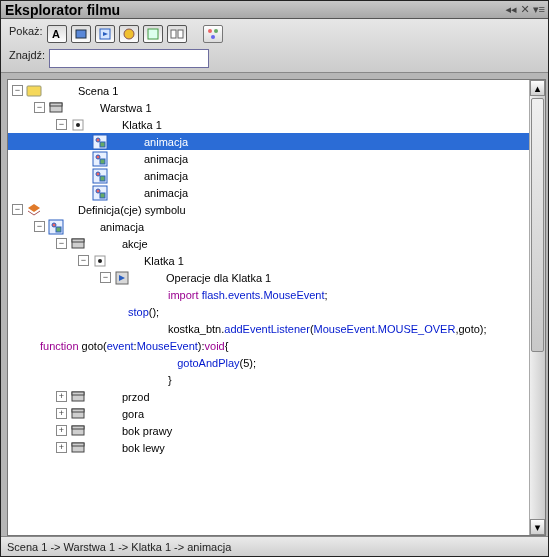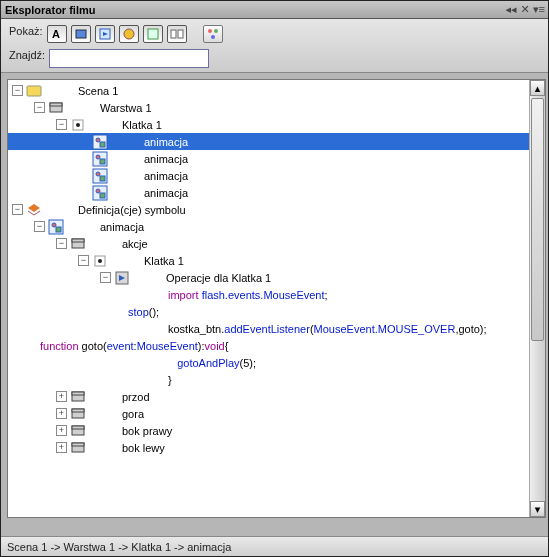--- a/index.html
+++ b/index.html
@@ -1,19 +1,19 @@
 <!DOCTYPE html>
 <html><head>
 <meta charset="utf-8">
 <style>
 * { box-sizing: border-box; margin: 0; padding: 0; font-family: Tahoma, Arial, sans-serif; font-size: 11px; }
 body { width: 549px; height: 557px; background: #b6b6b6; display: flex; flex-direction: column; border: 1px solid #222; }
 
 .titlebar { background: linear-gradient(#c8c8c8,#a8a8a8); height: 18px; display: flex; align-items: center; padding: 0 4px; border-bottom: 1px solid #555; }
-.titlebar .title { font-weight: bold; flex: 1; color: #000; font-size: 11px;}
+.titlebar .title { font-weight: bold; flex: 1; color: #000; font-size: 14px;}
 .titlebar .ctrl { width: 10px; height: 12px; display: inline-flex; align-items: center; justify-content: center; color: #444; cursor: pointer; }
 
 .toolbar { background: linear-gradient(#e6e6e6,#cccccc); padding: 6px 8px 4px 8px; display: flex; flex-direction: column; gap: 6px; border-bottom: 1px solid #888;}
 .row { display: flex; align-items: flex-start; gap: 4px; }
 .label { color: #222; }
 .btn { width: 20px; height: 18px; background: linear-gradient(#fefefe,#dcdcdc); border: 1px solid #777; border-radius: 2px; display: inline-flex; align-items: center; justify-content: center; cursor: pointer; }
 .btn.active { background: linear-gradient(#dcdcdc,#fefefe); border-color: #555; }
 .btn svg { width: 14px; height: 14px; }
 input.search { height: 19px; width: 160px; border: 1px solid #6d6d9e; background: #fff; padding: 0 3px; }
 
@@ -28,21 +28,21 @@
 .node.selected .txt { color:#fff; }
 .code-line { padding-left:0; font-family: Verdana, Tahoma, sans-serif; font-size:11px; }
 .kw { color:#0018ce; }
 .purp { color:#9a0090; }
 
 .scrollbar { position:absolute; right:0; top:0; width:16px; height:100%; background:linear-gradient(90deg,#eee,#ccc); border-left:1px solid #aaa; display:flex; flex-direction:column; }
 .sb-btn { height:16px; background:linear-gradient(#fefefe,#d0d0d0); border:1px solid #888; display:flex; align-items:center; justify-content:center; cursor:pointer; }
 .sb-track { flex:1; position:relative; }
 .sb-thumb { position:absolute; left:1px; right:1px; top:2px; height:60%; background:linear-gradient(#f0f0f0,#c8c8c8); border:1px solid #888; border-radius:2px; }
 
-.status { height:20px; background:linear-gradient(#eaeaea,#cfcfcf); border-top:1px solid #888; display:flex; align-items:center; padding:0 6px; color:#222; margin-top:18px;}
+.status { height:20px; background:linear-gradient(#eaeaea,#cfcfcf); border-top:1px solid #888; display:flex; align-items:center; padding:0 6px; color:#222; margin-top:0;}
 
 
 .i-scene svg rect{fill:#f5d85a}
 .i-layer svg rect{fill:#cfcfcf;stroke:#444}
 .i-frame svg circle{fill:#222}
 .i-symbol svg{stroke:#2a5fc0}
 .i-def svg{fill:#e07a2a}
 .i-action svg rect{fill:#d8d8d8;stroke:#666}
 </style>
 </head>

